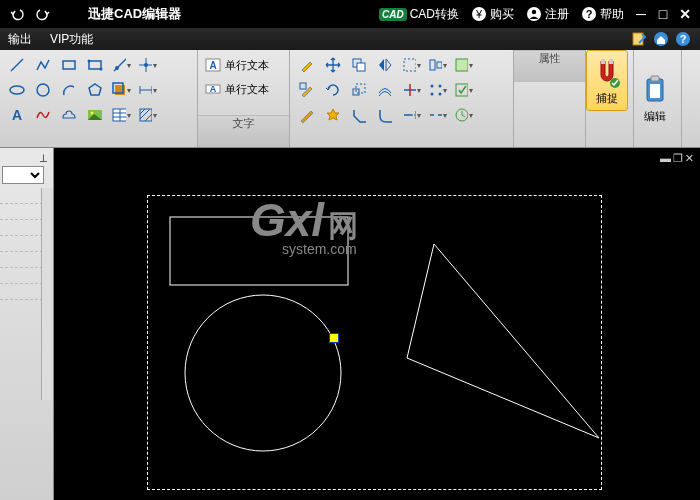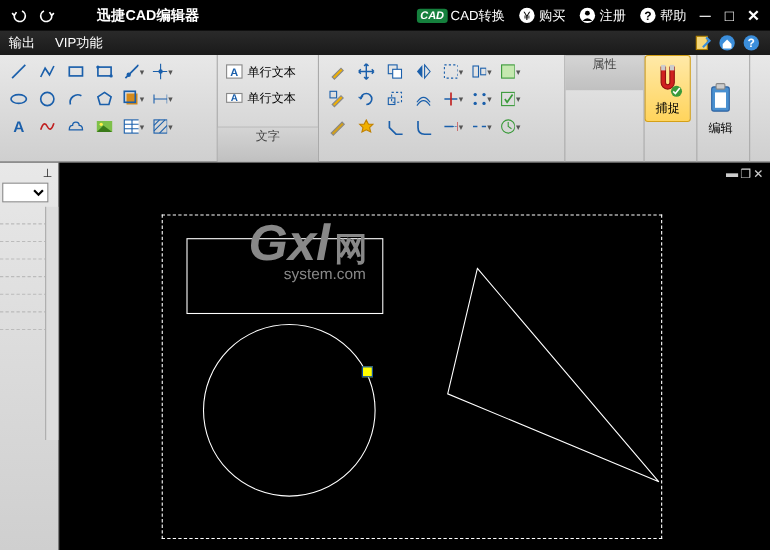--- a/index.html
+++ b/index.html
@@ -465,19 +465,19 @@
     <svg class="shape" style="left:129px;top:145px;width:160px;height:160px;">
         <circle cx="80" cy="80" r="78" stroke="#fff" fill="none"></circle>
       </svg>
 
     <svg class="shape" style="left:350px;top:95px;width:200px;height:200px;">
         <polygon points="30,1 195,195 3,115" stroke="#fff" fill="none"></polygon>
       </svg>
 
     <div class="grip" style="left:275px;top:185px;"></div>
 
-    <div class="watermark" style="left:172px;top:45px;">
+    <div class="watermark" style="left:196px;top:45px;">
       <span style="font-size:46px;font-style:italic;font-weight:bold;">Gxl</span>
       <span style="font-size:30px;font-weight:bold;">网</span>
       <div style="font-size:14px;margin-left:32px;margin-top:-6px;">system.com</div>
     </div>
   </div>
 </div>
 
 </body></html>

